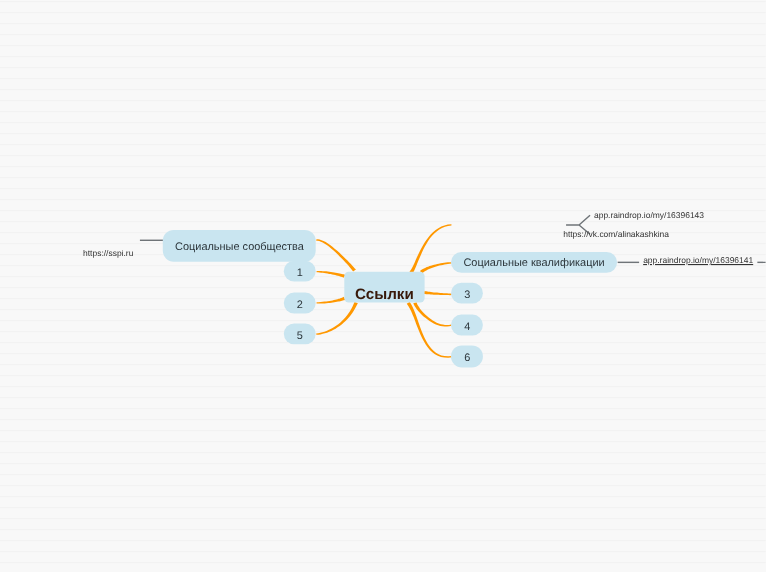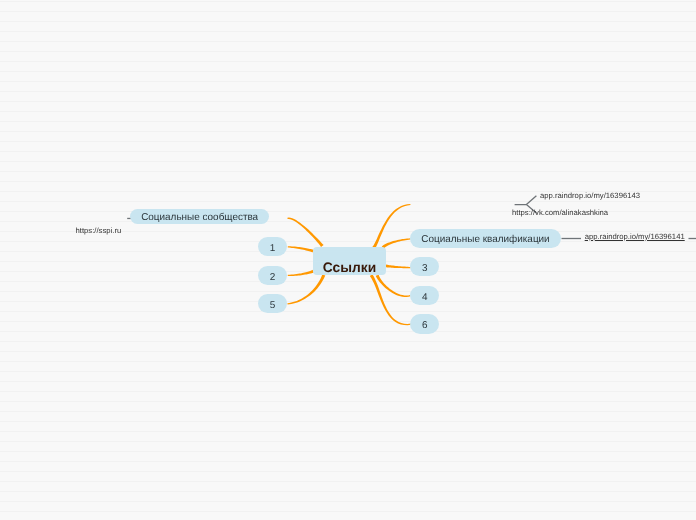--- a/index.html
+++ b/index.html
@@ -61,21 +61,21 @@
     <g stroke="#6f7478" stroke-width="1.3" fill="none">
       <path d="M127.2 218.45 L148.6 218.45"></path>
       <path d="M514.6 204.6 L526.4 204.6 M526.4 204.6 L536.4 195.7 M526.4 204.6 L536.4 212.9"></path>
       <path d="M561.5 238.5 L581 238.5"></path>
       <path d="M688.5 238.5 L700 238.5"></path>
     </g>
   </svg>
 
   <div class="node root" style="left:313.4px;top:246.6px;width:72.2px;height:28.5px;">Ссылки</div>
 
-  <div class="node" style="left:130px;top:209.3px;width:139.3px;height:15px;">Социальные сообщества</div>
+  <div class="node" style="left:148px;top:209.3px;width:139.3px;height:29px;">Социальные сообщества</div>
   <div class="node num" style="left:258px;top:236.8px;width:29px;height:19.2px;">1</div>
   <div class="node num" style="left:258px;top:265.8px;width:29px;height:19.2px;">2</div>
   <div class="node num" style="left:258px;top:294.3px;width:29px;height:19.2px;">5</div>
 
   <div class="node" style="left:410.3px;top:229.1px;width:150.4px;height:19.4px;">Социальные квалификации</div>
   <div class="node num" style="left:410.3px;top:257.1px;width:28.9px;height:19.4px;">3</div>
   <div class="node num" style="left:410.3px;top:285.9px;width:28.9px;height:19.4px;">4</div>
   <div class="node num" style="left:410.3px;top:314.4px;width:28.9px;height:19.4px;">6</div>
 
   <div class="lbl" style="left:75.5px;top:215.6px;margin-top:11px;">https://sspi.ru</div>

